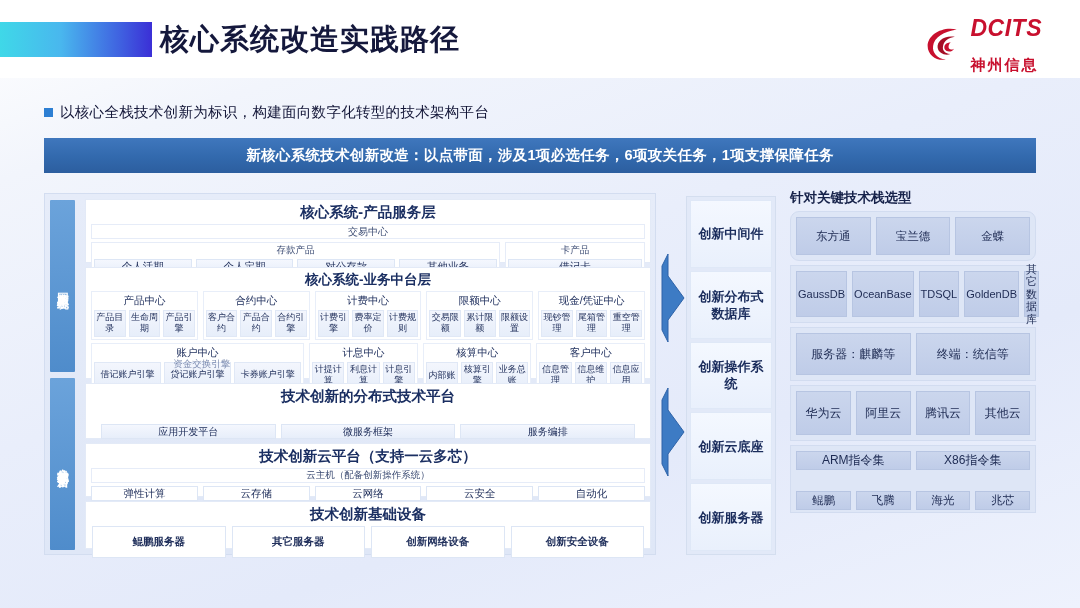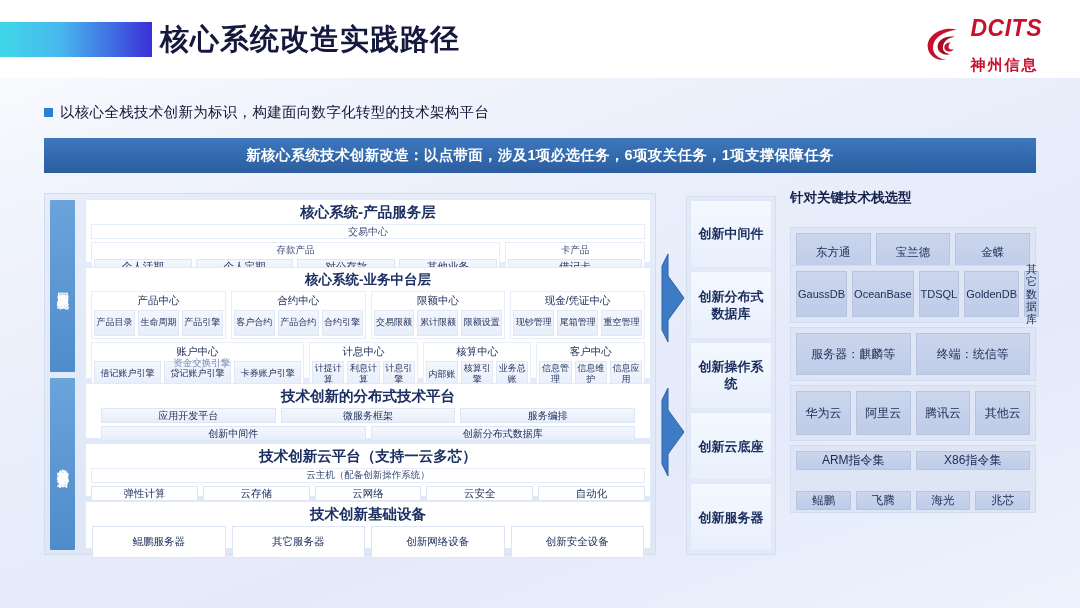--- a/index.html
+++ b/index.html
@@ -138,40 +138,40 @@
   .acct-cells { display: flex; gap: 3px; position: relative; }
   .acct-cells > .cell { flex: 1; }
   .overlap-ghost {
     position: absolute; left: 31%; top: -4px; width: 42%;
     text-align: center; font-size: 9.5px; color: #5c6f9c;
     opacity: 0.78; pointer-events: none; white-space: nowrap;
   }
 
   
   .b-dist { top: 189px; height: 56px; }
-  .dist-row { display: flex; gap: 5px; padding: 0 15px 3px; }
+  .dist-row { display: flex; gap: 5px; padding: 0 15px 3px; margin-top: 16px; }
   .dist-row > .chip { flex: 1; height: 15px; font-size: 10px; }
 
   
   .b-cloud { top: 249px; height: 54px; }
   .cloud-host {
     margin: 0 5px 3px; height: 15px;
     background: #ffffff; border: 1px solid #e6ecf8;
     display: flex; align-items: center; justify-content: center;
     font-size: 9.5px; color: #3a4a72;
   }
   .cloud-row { display: flex; gap: 5px; padding: 0 5px 4px; }
   .cloud-row > .chip { flex: 1; height: 15px; font-size: 10.5px;
     background: #ffffff; border: 1px solid #dde6f5; }
 
   
   .b-infra { top: 307px; height: 48px; }
   .infra-row { display: flex; gap: 6px; padding: 0 6px 4px; }
   .infra-row > .chip { flex: 1; height: 32px; font-size: 10.5px;
-    background: #ffffff; border: 1px solid #dde6f5; }
+    background: #ffffff; border: 1px solid #dde6f5; font-weight: bold; }
 
   
   .arrow { position: absolute; }
   .arrow-1 { left: 660px; top: 252px; }
   .arrow-2 { left: 660px; top: 386px; }
 
   
   .mid-col {
     position: absolute; left: 686px; top: 196px; width: 90px; height: 359px;
     background: #e2e9f8; border: 1px solid #d4deef;
@@ -201,21 +201,21 @@
     display: flex; gap: 5px; padding: 5px;
   }
   .rcell {
     flex: 1;
     background: linear-gradient(180deg, #cbd6ed 0%, #bfcce8 100%);
     border: 1px solid #b7c5e2;
     display: flex; align-items: center; justify-content: center;
     text-align: center; line-height: 13px;
     font-size: 11.5px; color: #1d2a52; padding: 2px 1px;
   }
-  .rb-vendor { top: 16px; height: 50px; }
+  .rb-vendor { top: 0; height: 50px; border-radius: 9px; }
   .rb-db { top: 54px; height: 58px; }
   .rb-db .rcell { font-size: 11px; line-height: 12.5px; }
   .rb-os { top: 116px; height: 54px; }
   .rb-os .rcell { font-size: 12px; }
   .rb-cloud { top: 174px; height: 56px; }
   .rb-cloud .rcell { font-size: 12px; line-height: 14px; }
   .rb-srv {
     top: 234px; height: 68px; flex-direction: column; gap: 21px;
   }
   .srv-row { display: flex; gap: 5px; flex: 1; }
@@ -291,20 +291,28 @@
       </div>
       <div class="center-col">
         <div class="center-name">合约中心</div>
         <div class="cells">
           <div class="cell">客户合约</div>
           <div class="cell">产品合约</div>
           <div class="cell">合约引擎</div>
         </div>
       </div>
       <div class="center-col">
+        <div class="center-name">计费中心</div>
+        <div class="cells">
+          <div class="cell">计费引擎</div>
+          <div class="cell">费率定价</div>
+          <div class="cell">计费规则</div>
+        </div>
+      </div>
+      <div class="center-col">
         <div class="center-name">限额中心</div>
         <div class="cells">
           <div class="cell">交易限额</div>
           <div class="cell">累计限额</div>
           <div class="cell">限额设置</div>
         </div>
       </div>
       <div class="center-col">
         <div class="center-name">现金/凭证中心</div>
         <div class="cells">

